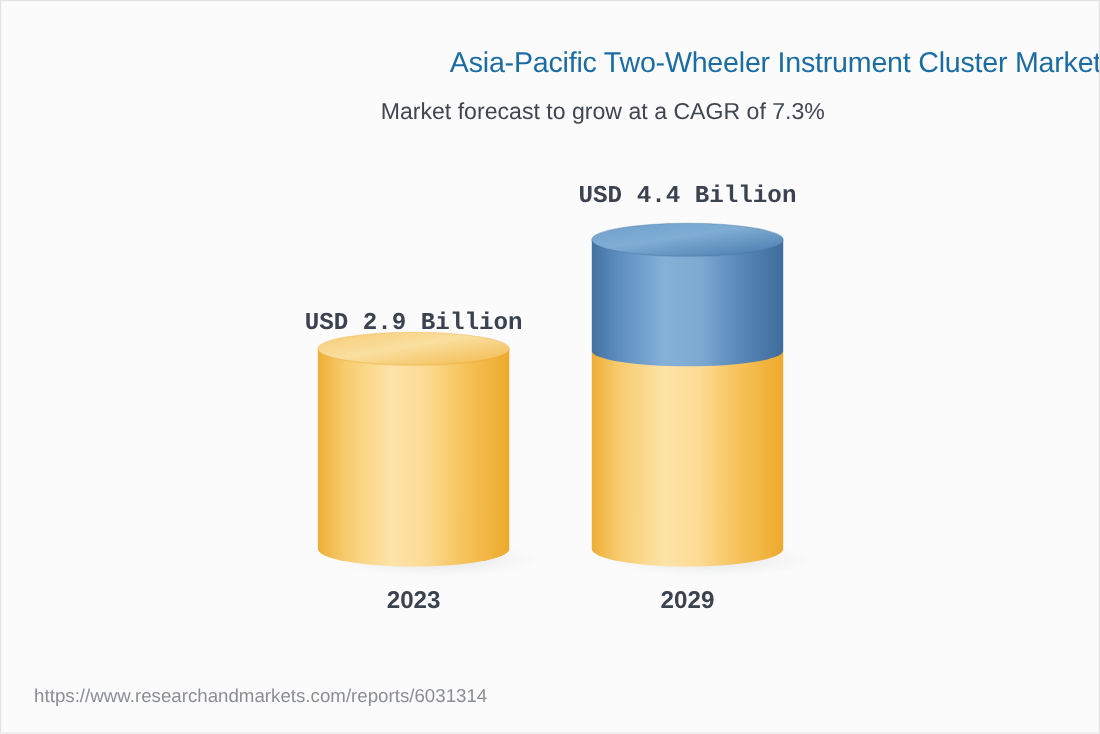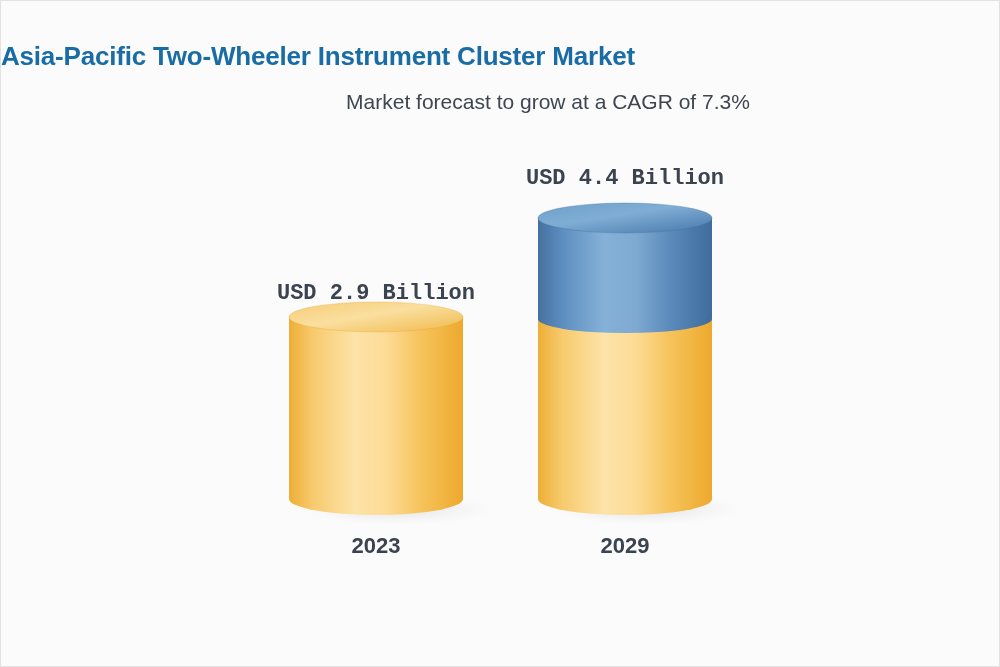--- a/index.html
+++ b/index.html
@@ -21,23 +21,23 @@
     border: 1px solid #e2e2e2;
     overflow: hidden;
   }
 
   
   #chart-title {
     position: absolute;
     left: 0;
     top: 40px;
     width: 1000px;
-    text-align: left;
+    text-align: right;
     font-size: 26px;
-    font-weight: bold;
+    font-weight: normal;
     color: #1a6ca4;
     letter-spacing: -0.2px;
     white-space: nowrap;
   }
   #chart-subtitle {
     position: absolute;
     left: 0;
     top: 89px;
     width: 1000px;
     text-align: center;
@@ -228,15 +228,16 @@
           <ellipse cx="87" cy="14" rx="87" ry="15" fill="url(#blueTop2)"></ellipse>
           <ellipse cx="87" cy="14" rx="87" ry="15" fill="none" stroke="#3f6f9e" stroke-opacity="0.35" stroke-width="1"></ellipse>
         </svg>
       </div>
 
       <div class="category-label" style="left:-40px; top:382px; width:254px;">2029</div>
     </div>
 
   </div>
 
+  <div id="footer-url">https://www.researchandmarkets.com/reports/6031314</div>
 
 
 </div>
 
 </body></html>

